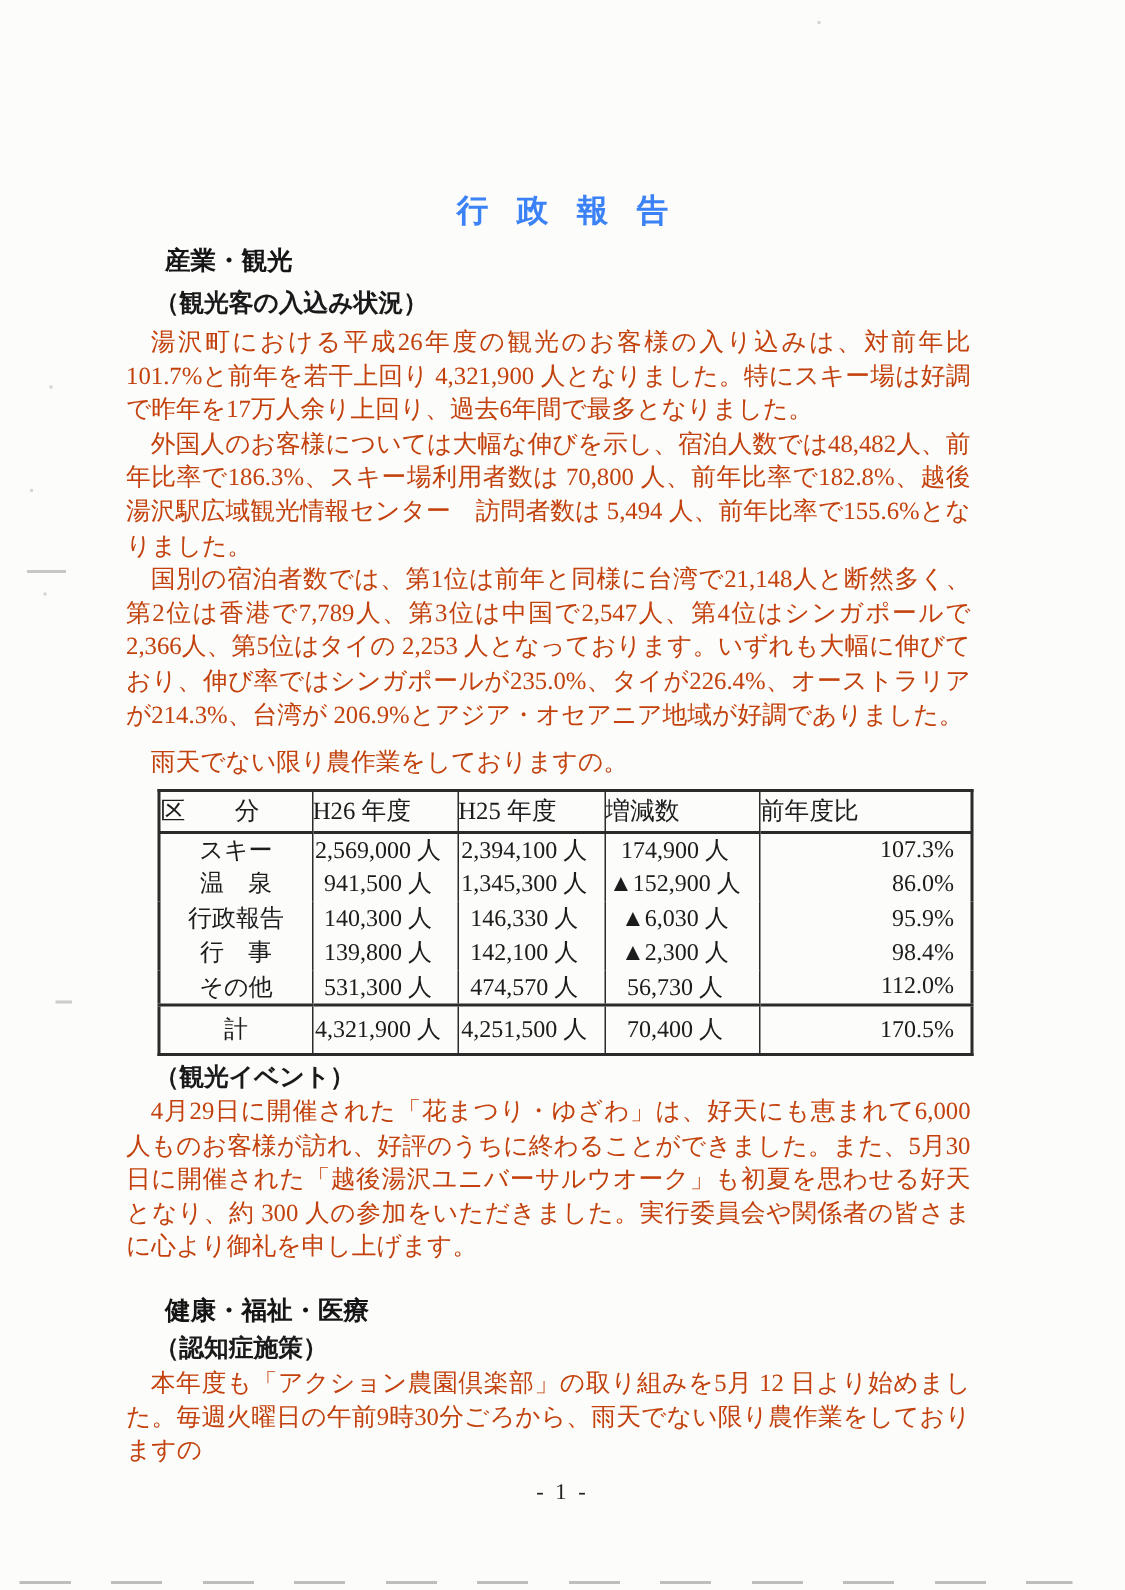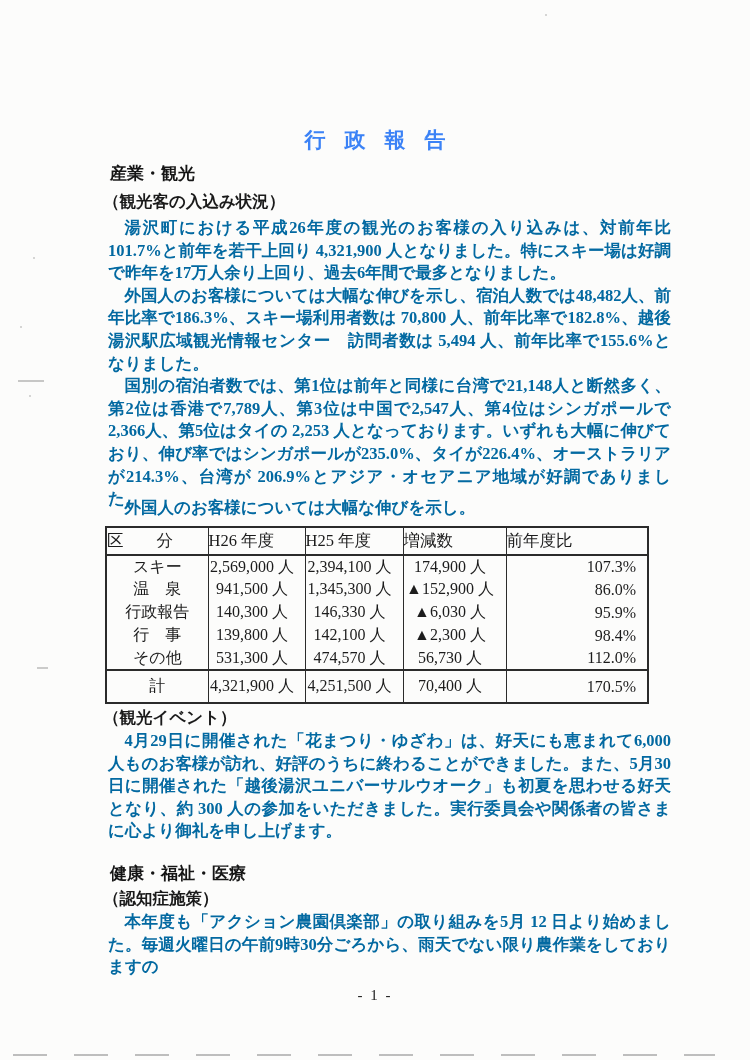--- a/index.html
+++ b/index.html
@@ -18,22 +18,22 @@
     position:absolute;left:100px;
     font-family:"Liberation Sans","DejaVu Sans",sans-serif;
     font-weight:700;font-size:17px;color:#151515;white-space:nowrap;margin-left:10px;
   }
   .sub-heading{
     position:absolute;left:103px;
     font-family:"Liberation Sans","DejaVu Sans",sans-serif;
     font-weight:700;font-size:16.5px;color:#1a1a1a;white-space:nowrap;
   }
   .para{
-    position:absolute;left:108px;width:563px;
-    font-size:16.5px;line-height:22.6px;text-align:justify;color:#0369a1;font-weight:bold;
+    position:absolute;left:84px;width:563px;
+    font-size:16.5px;line-height:22.6px;text-align:justify;color:#c2410c;
   }
   .para p{margin:0;text-indent:1em;}
   table.visitor{
     position:absolute;left:105px;top:526px;width:542px;
     border-collapse:collapse;table-layout:fixed;
     border:2px solid #2b2b2b;font-size:16px;color:#1c1c1c;
   }
   table.visitor th,table.visitor td{
     padding:0;overflow:hidden;white-space:nowrap;font-weight:normal;
   }
@@ -70,21 +70,21 @@
 
   <div class="sub-heading" style="top:191px;">（観光客の入込み状況）</div>
 
   <div class="para" style="top:217px;">
     <p>湯沢町における平成26年度の観光のお客様の入り込みは、対前年比 101.7%と前年を若干上回り 4,321,900 人となりました。特にスキー場は好調で昨年を17万人余り上回り、過去6年間で最多となりました。</p>
     <p>外国人のお客様については大幅な伸びを示し、宿泊人数では48,482人、前年比率で186.3%、スキー場利用者数は 70,800 人、前年比率で182.8%、越後湯沢駅広域観光情報センター　訪問者数は 5,494 人、前年比率で155.6%となりました。</p>
     <p>国別の宿泊者数では、第1位は前年と同様に台湾で21,148人と断然多く、第2位は香港で7,789人、第3位は中国で2,547人、第4位はシンガポールで2,366人、第5位はタイの 2,253 人となっております。いずれも大幅に伸びており、伸び率ではシンガポールが235.0%、タイが226.4%、オーストラリアが214.3%、台湾が 206.9%とアジア・オセアニア地域が好調でありました。</p>
   </div>
 
   <div class="para" style="top:497px;">
-    <p>外国人のお客様については大幅な伸びを示し。</p>
+    <p>雨天でない限り農作業をしておりますの。</p>
   </div>
 
   <table class="visitor">
     <colgroup>
       <col style="width:102px">
         <col style="width:97px">
         <col style="width:98px">
         <col style="width:103px">
         <col style="width:142px">
     </colgroup>

